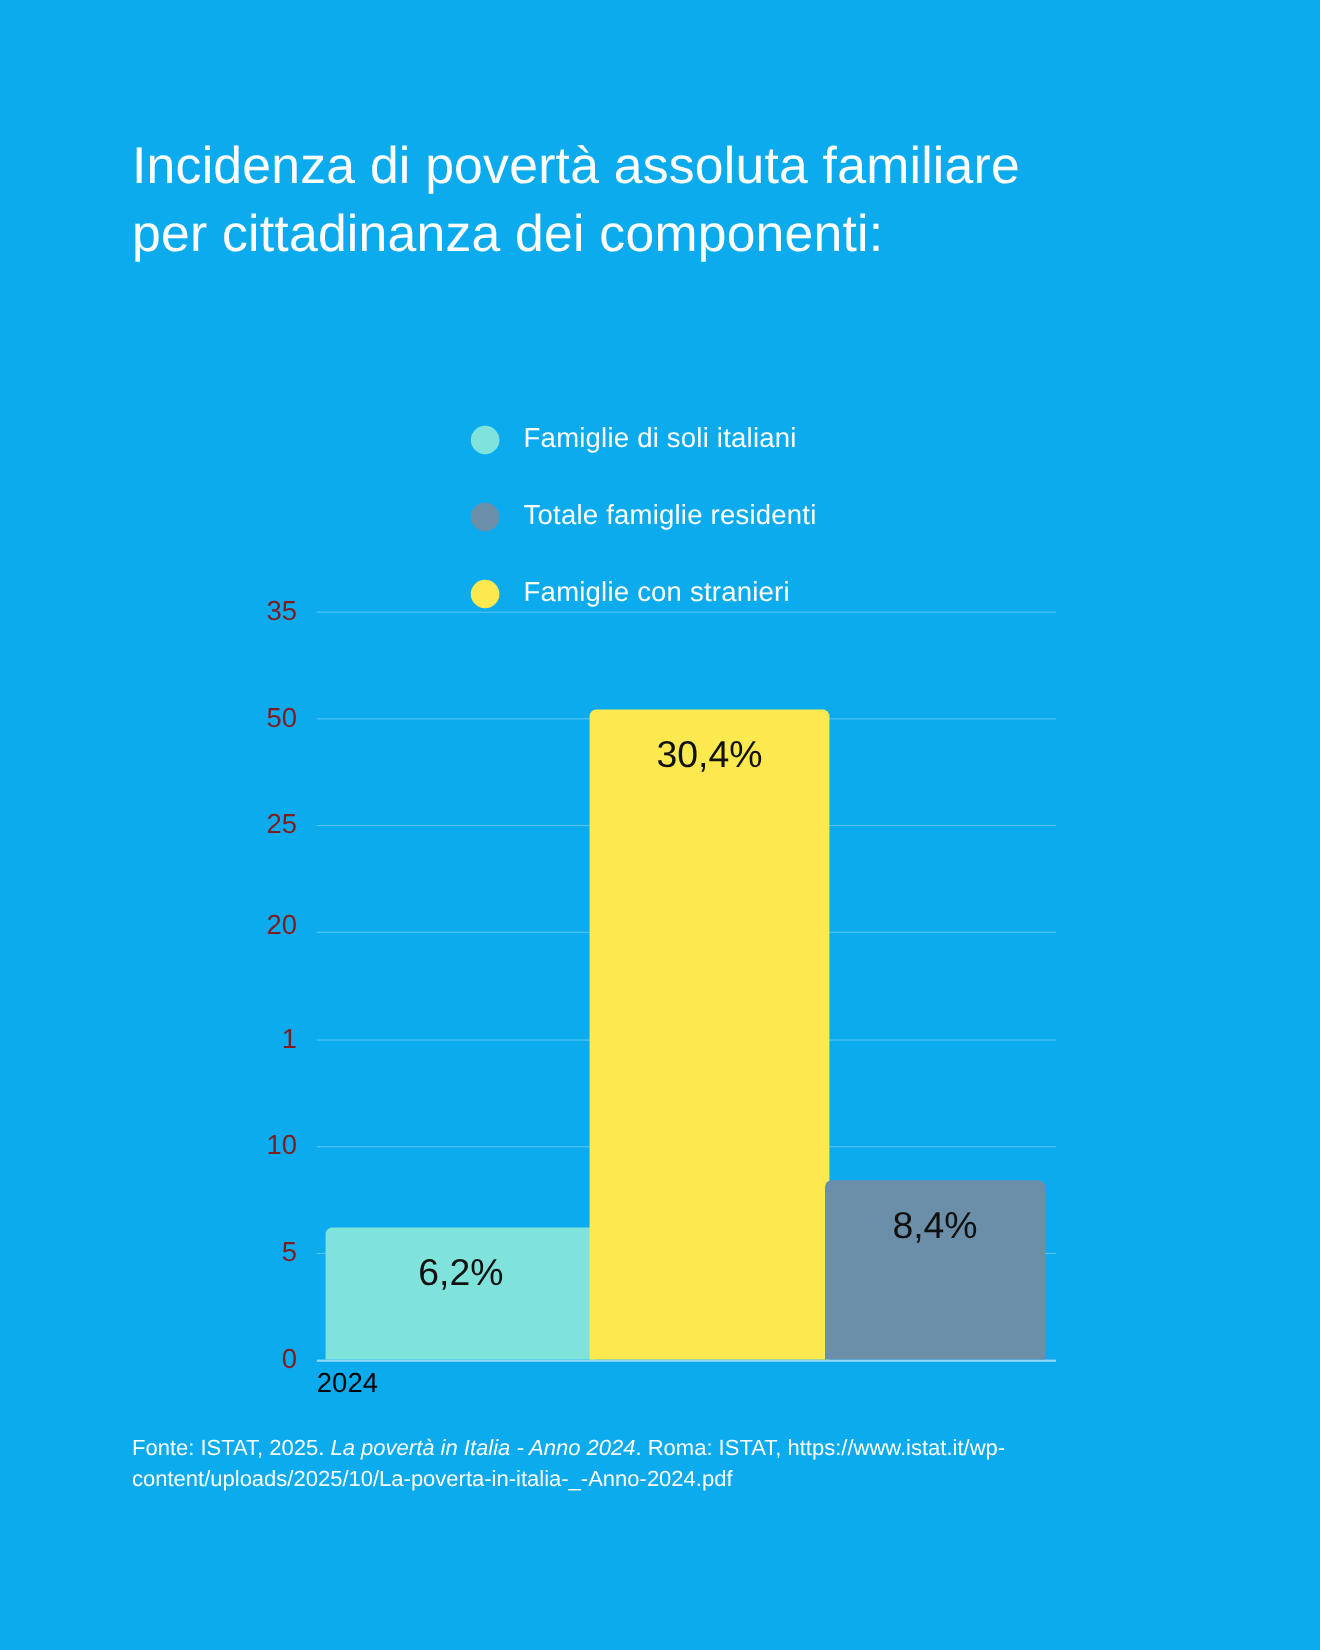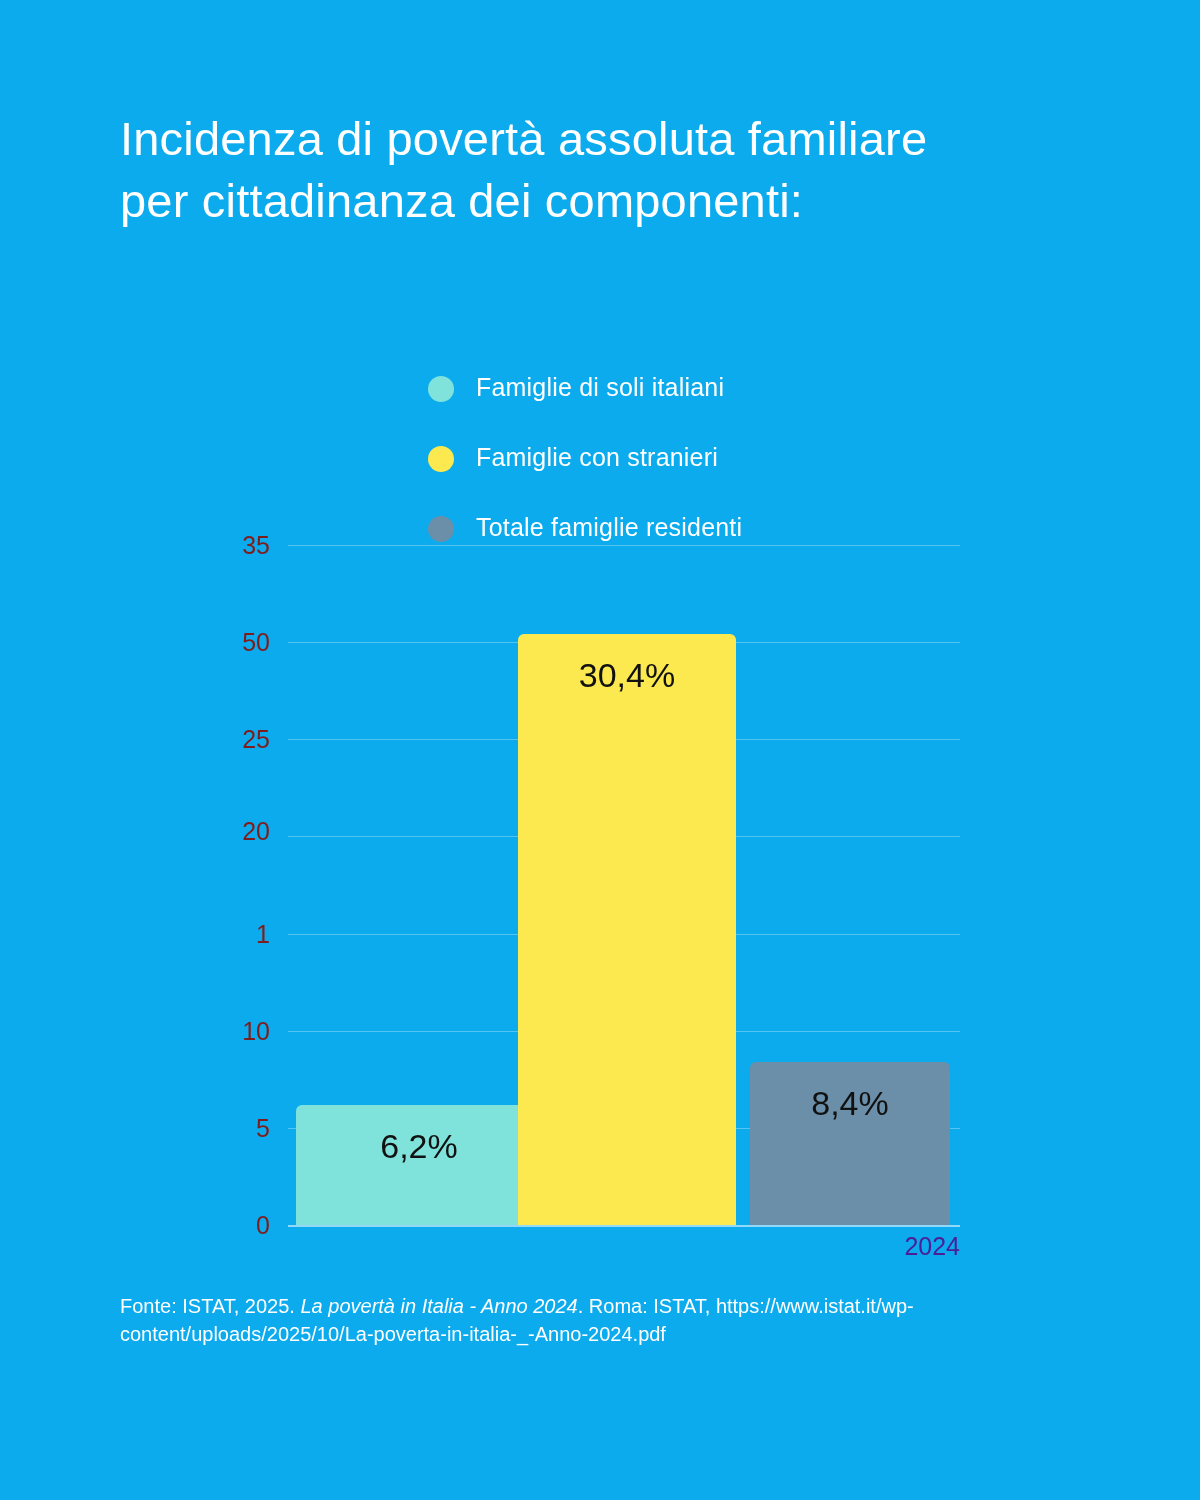--- a/index.html
+++ b/index.html
@@ -11,20 +11,21 @@
     height: 1500px;
     background: #0cabee;
     font-family: "Liberation Sans", sans-serif;
     overflow: hidden;
     position: relative;
   }
 
   .page {
     position: absolute;
     inset: 0;
+    margin-top: 11px;
   }
 
   
   .title {
     position: absolute;
     left: 120px;
     top: 108px;
     width: 820px;
     color: #ffffff;
     font-size: 47px;
@@ -120,22 +121,22 @@
     color: #111111;
     font-size: 34px;
     font-weight: 400;
   }
 
   .xlabel {
     position: absolute;
     top: 712px;
     left: 288px;
     width: 672px;
-    text-align: right;
-    color: #4c1d95;
+    text-align: left;
+    color: #000000;
     font-size: 25px;
   }
 
   
   .source {
     position: absolute;
     left: 120px;
     top: 1292px;
     width: 960px;
     color: #ffffff;
@@ -152,26 +153,26 @@
 <div class="page">
 
   <div class="title">Incidenza di povertà assoluta familiare per cittadinanza dei componenti:</div>
 
   <div class="legend">
     <div class="legend-item">
       <span class="legend-dot" style="background:#7fe3dc"></span>
       <span class="legend-label">Famiglie di soli italiani</span>
     </div>
     <div class="legend-item">
+      <span class="legend-dot" style="background:#6b8fa8"></span>
+      <span class="legend-label">Totale famiglie residenti</span>
+    </div>
+    <div class="legend-item">
       <span class="legend-dot" style="background:#fce94f"></span>
       <span class="legend-label">Famiglie con stranieri</span>
-    </div>
-    <div class="legend-item">
-      <span class="legend-dot" style="background:#6b8fa8"></span>
-      <span class="legend-label">Totale famiglie residenti</span>
     </div>
   </div>
 
   <div class="chart">
 
     <div class="plot-area">
       <div class="gridline" style="top:0px"></div>
       <div class="gridline" style="top:97.14px"></div>
       <div class="gridline" style="top:194.29px"></div>
       <div class="gridline" style="top:291.43px"></div>
@@ -179,21 +180,21 @@
       <div class="gridline" style="top:485.71px"></div>
       <div class="gridline" style="top:582.86px"></div>
       <div class="axis-bottom" style="top:680px"></div>
 
       <div class="bars">
 
         <div class="bar" style="left:8px; width:246px; height:120.5px; background:#7fe3dc">
           <div class="bar-label">6,2%</div>
         </div>
 
-        <div class="bar" style="left:230px; width:218px; height:590.6px; background:#fce94f">
+        <div class="bar" style="left:248px; width:218px; height:590.6px; background:#fce94f">
           <div class="bar-label">30,4%</div>
         </div>
 
         <div class="bar" style="left:462px; width:200px; height:163.2px; background:#6b8fa8">
           <div class="bar-label">8,4%</div>
         </div>
       </div>
     </div>
 
     <div class="ytick-label" style="left:200px; top:25px;">35</div>

